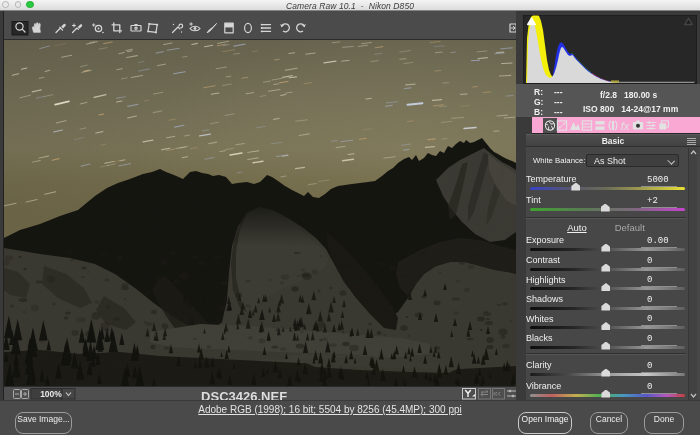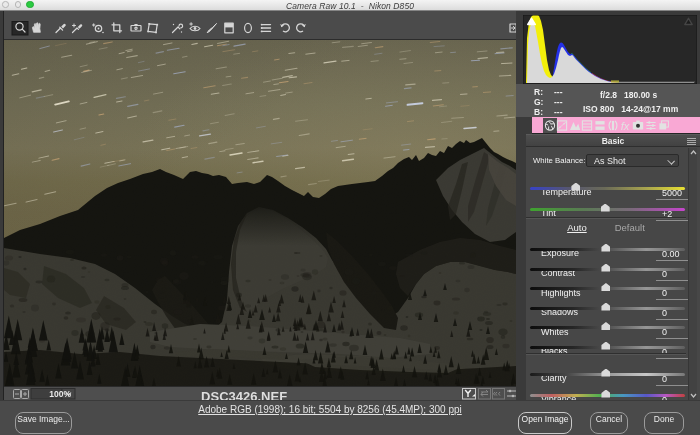--- a/index.html
+++ b/index.html
@@ -18,23 +18,23 @@
 #link { position:absolute; top:404px; width:660px; text-align:center; font-size:10px; color:#e2e2e2; }
 #link span { text-decoration:underline; }
 #panel { position:absolute; left:516px; top:11px; width:184px; height:389px; background:#3a3a3a; }
 #hist { position:absolute; left:7px; top:4px; }
 #info { position:absolute; left:0; top:73px; width:184px; height:33px; background:#555555; color:#f0f0f0; font-size:8.5px; font-weight:bold; }
 #tabs { position:absolute; left:16px; top:106px; width:184px; height:17px; background:#f9a8d4; border-bottom:1px solid #262626; }
 #bhead { position:absolute; left:10px; top:123px; width:174px; height:12px; background:linear-gradient(#4e4e4e,#424242);
   border-top:1px solid #5a5a5a; color:#ececec; font-size:8.5px; font-weight:bold; text-align:center; line-height:12px; }
 #content { position:absolute; left:10px; top:135px; width:174px; height:254px; background:#474747; border-top:1px solid #2e2e2e; }
 #scroll { position:absolute; right:3px; top:1px; width:9px; height:252px; background:#424242; border-left:1px solid #363636; }
-.srow { position:absolute; left:15px; width:160px; height:11px; color:#f0f0f0; font-size:9px;margin-top:13px; }
+.srow { position:absolute; left:0; width:160px; height:11px; color:#f0f0f0; font-size:9px; }
 .slab { position:absolute; left:0; top:0; }
-.sval { position:absolute; left:115px; top:0.5px; width:36px; text-align:left; font-size:9px; padding-left:6px; border-bottom:1px solid #8f8f8f; padding-bottom:1px; }
+.sval { position:absolute; left:115px; top:0.5px; width:36px; text-align:left; font-size:9px; padding-left:6px; border-bottom:1px solid #8f8f8f; padding-bottom:1px;font-family:Liberation Mono, monospace; }
 .track { position:absolute; left:4px; width:155px; height:3px; border-radius:1.5px; }
 .thumb { position:absolute; top:-4px; width:9px; height:8px; background:#dadada;
   clip-path:polygon(50% 0, 100% 45%, 100% 100%, 0 100%, 0 45%); }
 .divider { position:absolute; left:0; width:160px; height:1px; background:#2f2f2f; box-shadow:0 1px 0 #555; }
 .links { position:absolute; left:0; width:160px; text-align:center; font-size:9.5px; }
 .links .auto { color:#f0f0f0; text-decoration:underline; margin-right:28px; }
 .links .dflt { color:#a8a8a8; }
 #wbrow { position:absolute; left:7px; top:9px; width:160px; height:13px; color:#f0f0f0; font-size:7.8px; }
 #wbdd { position:absolute; left:53px; top:-2px; width:93px; height:13px; background:#3f3f3f; border:1px solid #2a2a2a;
   border-radius:2px; color:#ececec; font-size:9px; line-height:12px; padding-left:7px; }
@@ -797,21 +797,21 @@
 <path d="M472,395.5 l3,0 l0,-2.5 z" fill="#efefef"></path>
 <rect x="478.5" y="387.5" width="12" height="10.5" fill="none" stroke="#777"></rect>
 <path d="M481,391 h7 m-2,-2 l2,2 m-7,2.5 h7 m-5,-2.5 l-2,2.5 l2,2" stroke="#8a8a8a" fill="none" stroke-width="0.9"></path>
 <rect x="492.5" y="387.5" width="12" height="10.5" fill="none" stroke="#777"></rect>
 <path d="M495,391 l-1.5,1.8 l1.5,1.8 m2,-3.6 l-1.5,1.8 l1.5,1.8 m3,-3.6 l-1.5,1.8 l1.5,1.8" stroke="#8a8a8a" fill="none" stroke-width="0.9"></path>
 <path d="M507,390 h9 m-9,5 h9" stroke="#b5b5b5" stroke-width="1.2"></path>
 <circle cx="510" cy="390" r="1.3" fill="#b5b5b5"></circle>
         <circle cx="513" cy="395" r="1.3" fill="#b5b5b5"></circle>
 </g>
 </svg>
-<div style="position:absolute;left:27px;top:2px;width:40px;text-align:right;font-size:8.5px;font-weight:bold;color:#e8e8e8;">100%</div>
+<div style="position:absolute;left:27px;top:2px;width:40px;text-align:center;font-size:8.5px;font-weight:bold;color:#e8e8e8;">100%</div>
 <div style="position:absolute;left:164px;top:1.5px;width:145px;text-align:center;font-size:13px;font-weight:bold;color:#dedede;">_DSC3426.NEF</div></div>
 <div id="panel">
   <div id="hist"><svg width="174" height="69" viewBox="523 15 174 69">
 <rect x="523" y="15" width="174" height="69" fill="#272727"></rect>
 <rect x="560" y="81.2" width="135" height="1.6" fill="#4c4c4c"></rect>
 <polygon points="526.0,83.0 527.0,38.0 529.0,22.0 531.0,17.0 534.0,14.0 537.0,14.0 539.0,16.0 541.0,21.0 543.0,30.0 545.0,45.0 547.0,60.0 549.0,70.0 551.0,75.0 553.0,77.0 555.0,76.0 557.0,71.0 559.0,63.0 561.0,54.0 563.0,50.0 565.0,50.0 567.0,52.0 569.0,55.0 571.0,57.0 573.0,58.0 575.0,60.0 577.0,62.0 580.0,64.5 583.0,67.0 586.0,70.0 589.0,72.5 592.0,75.0 595.0,77.0 598.0,78.5 601.0,80.0 604.0,81.0 608.0,82.0 612.0,82.6 616.0,82.8 620.0,83.0" fill="#f3ef0a"></polygon>
 <polygon points="566.0,83.0 568.0,53.0 570.0,54.5 571.0,53.8 572.0,53.2 573.0,54.0 574.0,55.8 576.0,58.2 578.0,60.2 580.0,62.2 583.0,65.2 586.0,68.2 589.0,70.8 591.0,72.0 591.0,83.0" fill="#27b52a"></polygon>
 <polygon points="590.0,83.0 592.0,73.0 595.0,75.0 598.0,76.8 601.0,78.2 604.0,79.4 607.0,80.4 610.0,81.3 613.0,82.0 616.0,82.5 616.0,83.0" fill="#e03420"></polygon>
 <polygon points="552.0,83.0 553.0,74.0 554.0,68.0 555.0,62.0 556.0,56.0 557.0,51.0 558.0,47.0 559.0,44.5 560.0,43.0 561.0,42.5 562.0,42.8 563.0,43.5 564.0,45.0 566.0,48.5 568.0,52.0 570.0,54.0 572.0,53.5 574.0,55.5 576.0,58.0 578.0,60.5 580.0,62.5 583.0,65.5 586.0,68.5 589.0,71.0 592.0,73.5 595.0,75.5 598.0,77.0 601.0,78.6 604.0,79.8 607.0,80.8 610.0,81.6 613.0,82.2 613.0,83.0" fill="#2430e8"></polygon>
 <polygon points="527.0,83.0 528.0,45.0 529.0,33.0 530.0,27.0 531.0,25.0 533.0,24.0 535.0,26.0 536.0,31.0 538.0,42.0 540.0,54.0 542.0,64.0 544.0,71.0 546.0,75.0 548.0,77.0 550.0,78.0 552.0,77.0 554.0,74.0 556.0,68.0 558.0,60.0 559.0,55.0 560.0,51.0 561.0,48.0 562.0,47.0 563.0,47.5 564.0,49.0 566.0,52.0 568.0,55.0 570.0,56.0 571.0,55.5 572.0,55.0 573.0,55.5 574.0,57.0 576.0,59.5 578.0,61.5 580.0,63.5 583.0,66.5 586.0,69.5 589.0,72.0 592.0,74.0 595.0,76.0 598.0,77.5 601.0,79.0 604.0,80.0 607.0,81.0 610.0,81.8 614.0,82.2 618.0,82.4 694.0,82.4 694.0,83.0" fill="#d9d9d9"></polygon>

